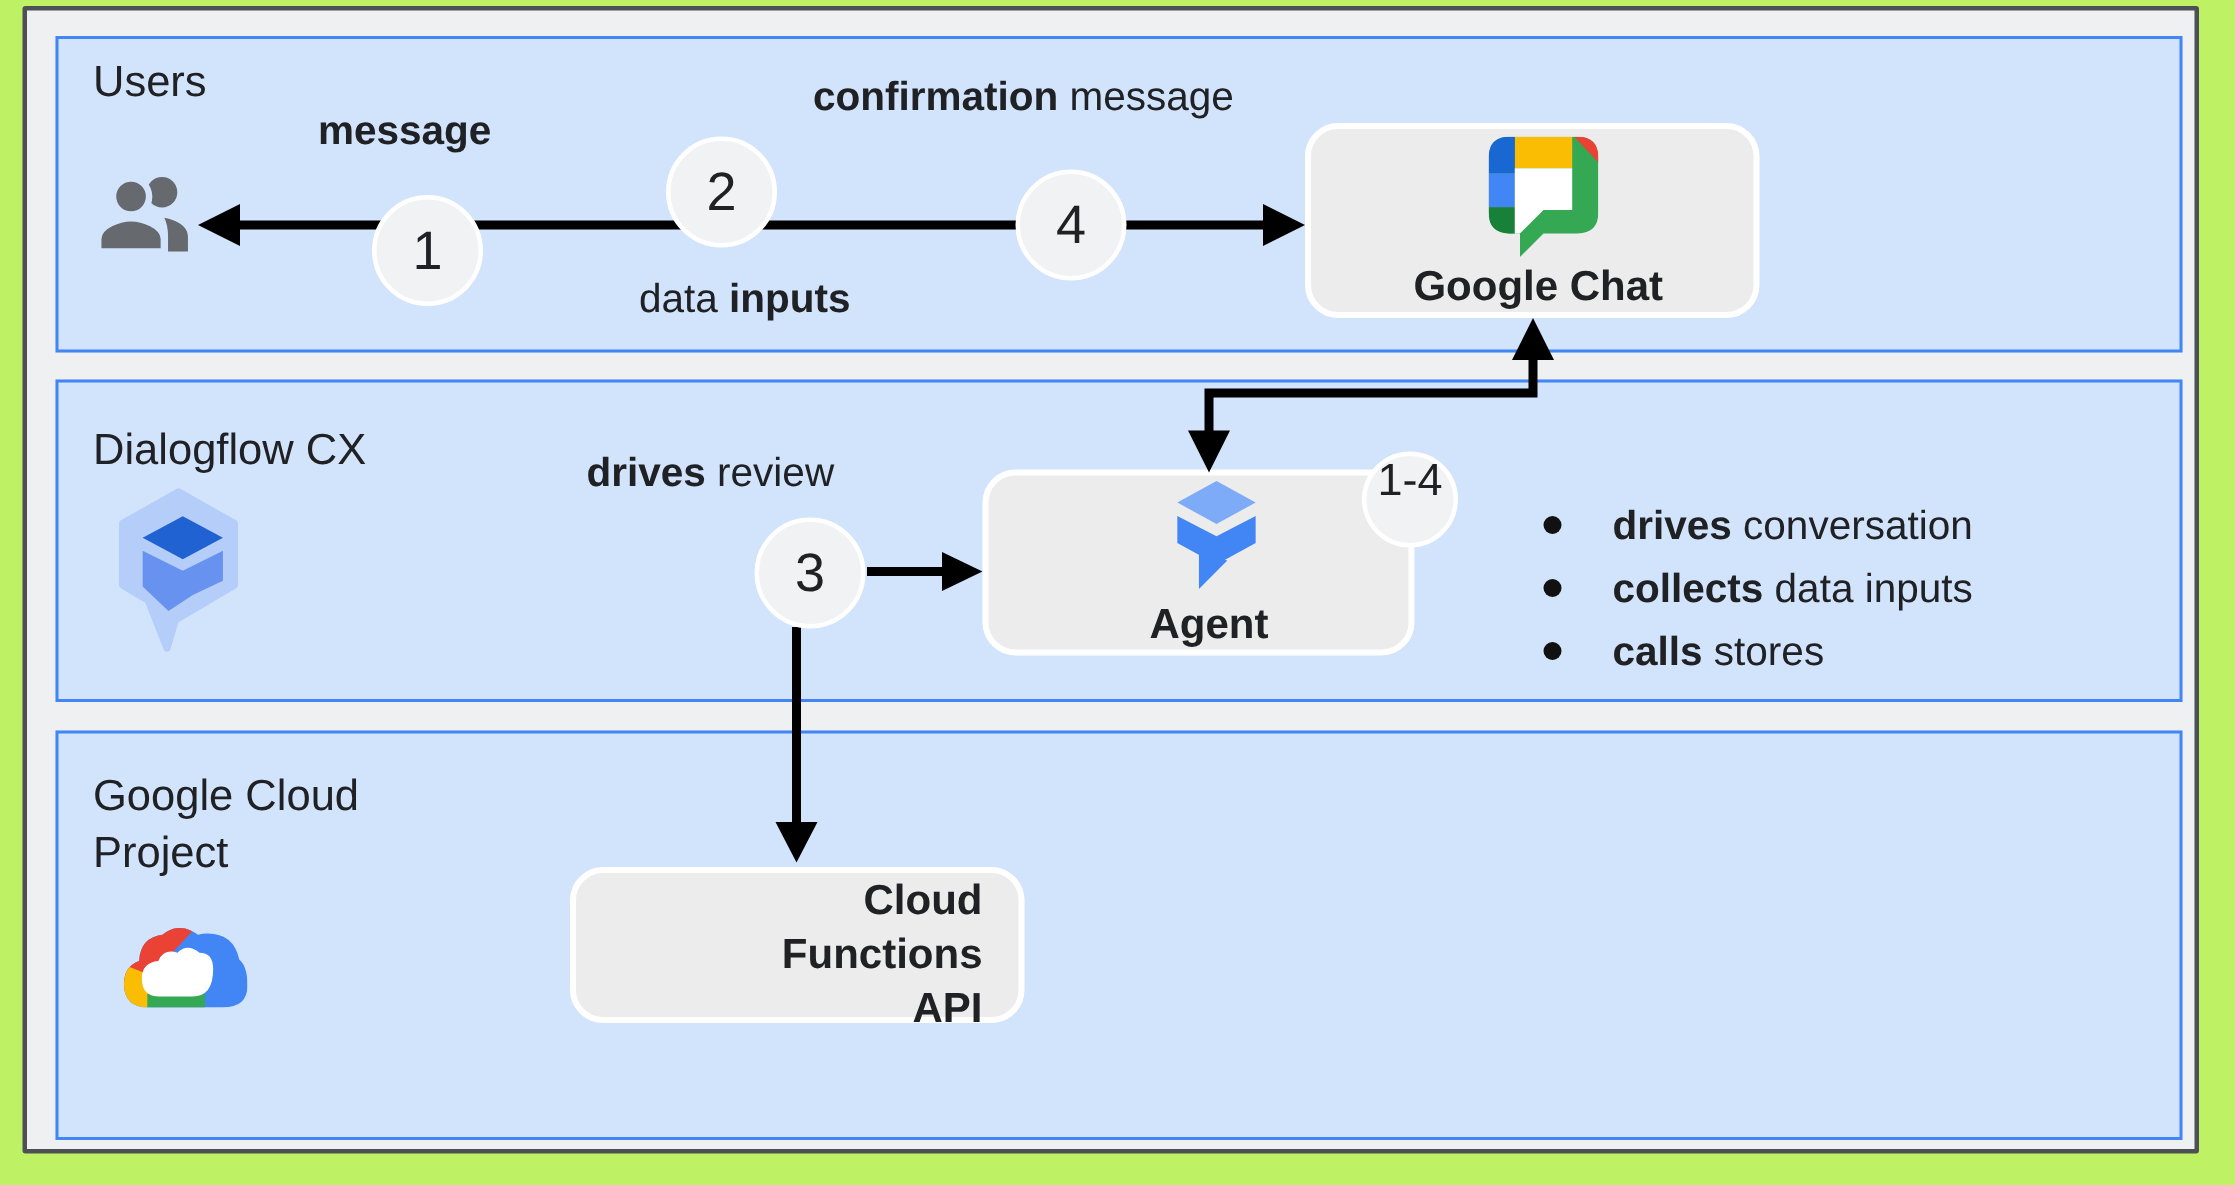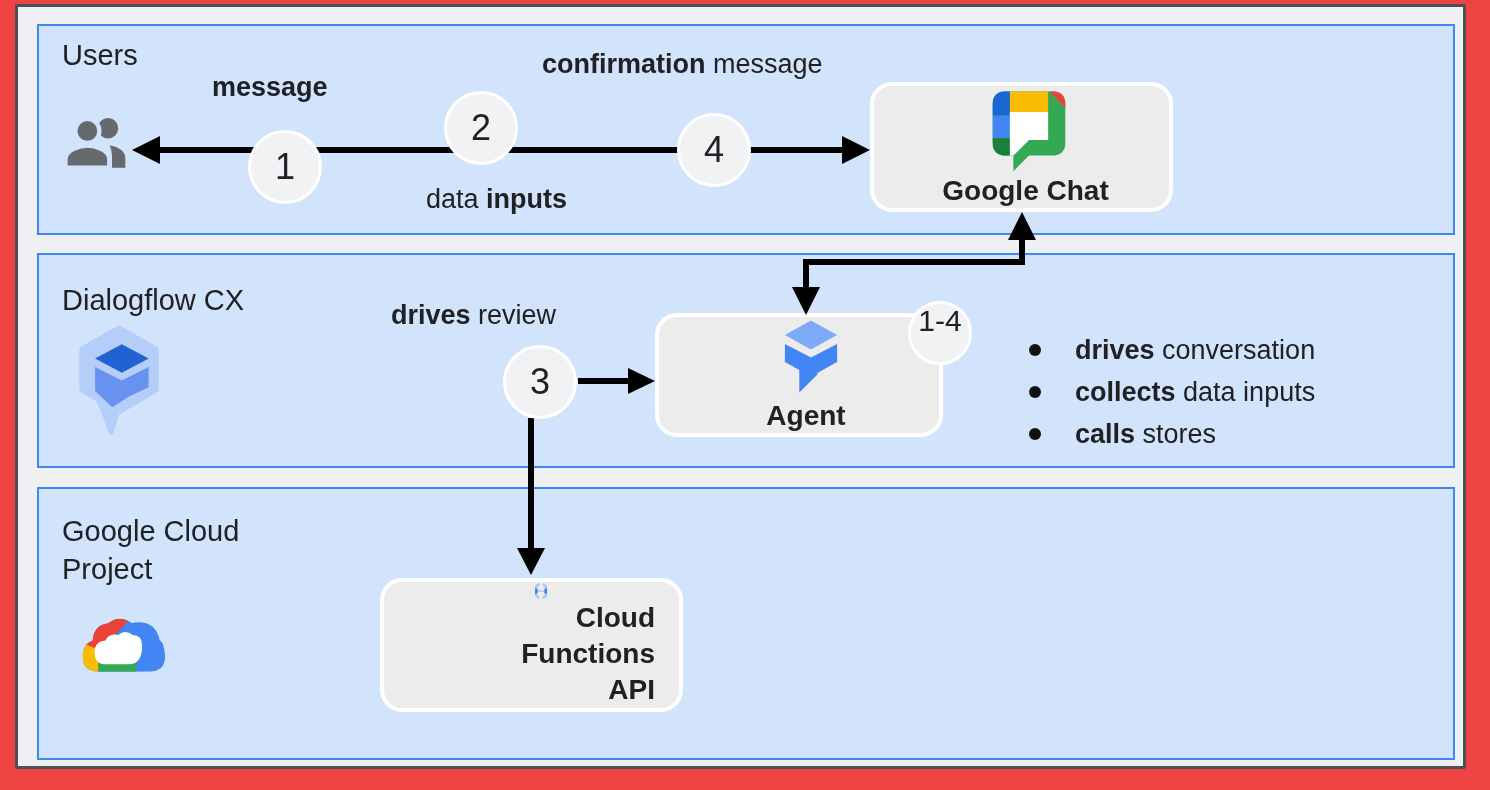--- a/index.html
+++ b/index.html
@@ -2,21 +2,21 @@
 <html style="--band-fill: #d2e3fc; --band-border: #4285f4; --box-fill: #ececec; --box-border: #ffffff; --frame-fill: #eef0f1; --frame-border: #4d5156; --arrow: #000000; --text: #202124; --circle-fill: #f1f2f3; --users-icon: #66696d;"><head>
 <meta charset="utf-8">
 <style>
   :root{
     --band-fill:#d2e3fc; --band-border:#4285f4; --box-fill:#ececec; --box-border:#ffffff;
     --frame-fill:#eef0f1; --frame-border:#4d5156; --arrow:#000000; --text:#202124;
     --circle-fill:#f1f2f3; --users-icon:#66696d;
   }
   html,body{margin:0;padding:0;background:#ffffff;}
   body{font-family:"Liberation Sans", sans-serif; color:var(--text);}
-  .stage{position:relative;width:1490px;height:790px;overflow:hidden;background:#ef4444;}
+  .stage{position:relative;width:1490px;height:790px;overflow:hidden;background:#bef264;}
   .frame{position:absolute;left:15px;top:4px;width:1451px;height:765px;box-sizing:border-box;
          background:var(--frame-fill);border:3px solid var(--frame-border);border-radius:2px;z-index:0;}
   .band{position:absolute;left:37px;width:1418px;box-sizing:border-box;
         background:var(--band-fill);border:2px solid var(--band-border);z-index:1;}
   .band-label{position:absolute;z-index:2;font-size:29px;line-height:38px;color:var(--text);}
   .abs-icon{position:absolute;z-index:2;}
   .node{position:absolute;z-index:3;box-sizing:border-box;display:flex;align-items:center;
         background:var(--box-fill);border:4px solid var(--box-border);border-radius:22px;flex-direction:column;}
   .node-label{font-weight:700;font-size:28px;line-height:35px;color:var(--text);}
   .arrow-label{position:absolute;z-index:4;font-size:27px;white-space:nowrap;color:var(--text);}
@@ -112,21 +112,21 @@
       <path d="M4,30 L33,45 L62,30 V50 L33,66 L4,50 Z" fill="#4285f4"></path>
       <path d="M20,58 L20,84 L41,63 Z" fill="#4285f4"></path>
     </svg>
     <div class="node-label agent-label">Agent</div>
   </div>
 
   <div class="step-badge" style="left:908px;top:301px;">
     <span>1-4</span>
   </div>
 
-  <div class="node" style="left:380px;top:578px;width:303px;height:134px;padding-left:18px;">
+  <div class="node" style="left:380px;top:578px;width:303px;height:104px;padding-left:18px;">
     <svg width="82" height="78" viewBox="0 0 96 96">
       <path d="M38,9 L23,24 V72 L38,87" stroke="#abc8fa" stroke-width="14" fill="none"></path>
       <path d="M58,9 L73,24 V72 L58,87" stroke="#abc8fa" stroke-width="14" fill="none"></path>
       <polygon points="16.5,30 30,40 30,56 16.5,66" fill="#4079e8"></polygon>
       <polygon points="79.5,30 66,40 66,56 79.5,66" fill="#4079e8"></polygon>
       <circle cx="36" cy="48" r="4.5" fill="#8ab4f8"></circle>
       <circle cx="48" cy="48" r="4.5" fill="#8ab4f8"></circle>
       <circle cx="60" cy="48" r="4.5" fill="#8ab4f8"></circle>
     </svg>
     <div class="node-label cf-label">Cloud Functions API</div>

